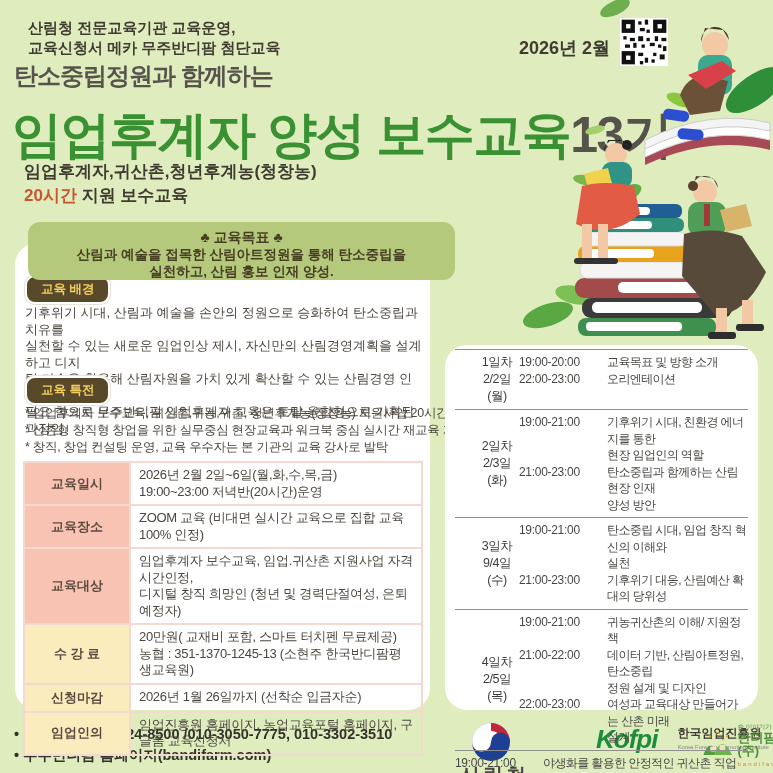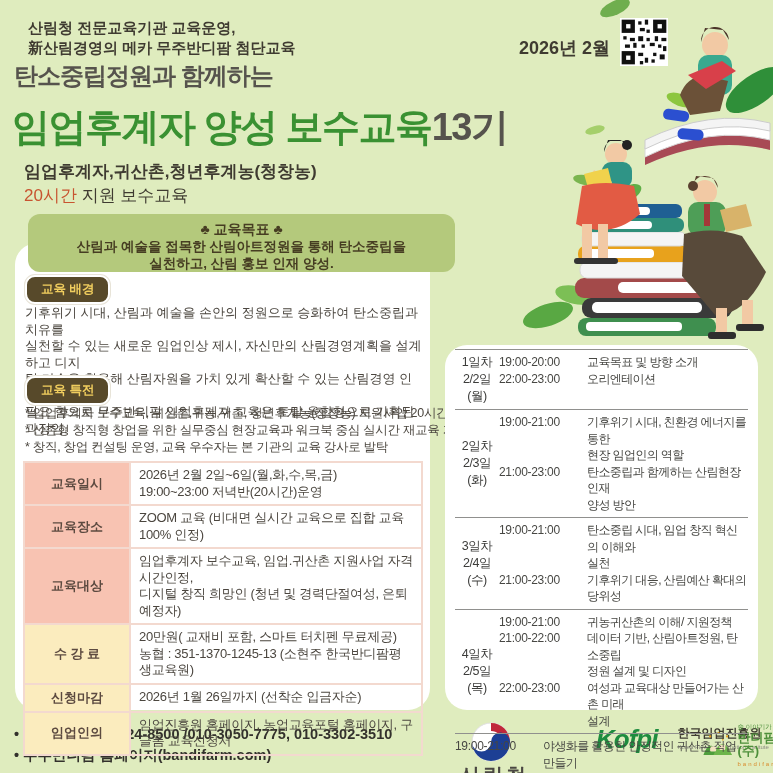--- a/index.html
+++ b/index.html
@@ -8,29 +8,29 @@
 
   
   .org-lines{position:absolute;left:28px;top:18px;font-size:15px;font-weight:bold;
              color:#3f3b31;line-height:20px;white-space:pre-line;}
   .date{position:absolute;left:519px;top:36px;font-size:18px;font-weight:bold;color:#3f3b31;}
   .qr{position:absolute;left:620px;top:18px;width:48px;height:48px;}
 
   
   .title1{position:absolute;left:14px;top:60px;font-size:24px;font-weight:bold;
           color:#56534d;letter-spacing:-1px;}
-  .title2{position:absolute;left:12px;top:102px;font-size:38px;font-weight:bold;letter-spacing:-1.5px;}
+  .title2{position:absolute;left:12px;top:102px;font-size:50px;font-weight:bold;letter-spacing:-1.5px;}
   .title2 .green{color:#3a9132;}
   .title2 .gray{color:#56534d;}
   .subtitle{position:absolute;left:24px;top:160px;font-size:17px;font-weight:bold;color:#3f3b31;}
-  .hours{position:absolute;left:24px;top:184px;font-size:17px;font-weight:normal;color:#3f3b31;}
+  .hours{position:absolute;left:24px;top:184px;font-size:17px;font-weight:bold;color:#3f3b31;}
   .hours .hl{color:#c85430;}
 
   
-  .goal-box{position:absolute;left:28px;top:214px;width:427px;height:58px;background:#b4c97c;
+  .goal-box{position:absolute;left:28px;top:222px;width:427px;height:58px;background:#b4c97c;
             border-radius:12px;color:#463d22;font-weight:bold;font-size:13.5px;text-align:center;
             padding-top:7px;box-sizing:border-box;line-height:17px;z-index:5;}
   .goal-box .gtitle{font-size:14px;}
 
   
   .panel{position:absolute;background:#ffffff;border-radius:22px;}
   .panel-left{left:15px;top:243px;width:415px;height:467px;z-index:2;}
   .panel-right{left:445px;top:345px;width:313px;height:365px;z-index:2;}
 
   .tag-label{display:inline-block;background:#57492a;color:#f0cd5e;font-size:12.5px;font-weight:bold;
@@ -50,21 +50,21 @@
   .info-table th{width:88px;font-weight:bold;color:#5c4a40;text-align:center;font-size:13px;}
   .info-table td{color:#4b463f;white-space:pre-line;line-height:16.5px;letter-spacing:-0.3px;}
   .info-table th.h-pink{background:#f8c3b2;}
   .info-table th.h-yellow{background:#fbecbe;}
 
   
   .schedule{position:absolute;left:10px;top:4px;width:293px;}
   .sched-row{display:flex;border-top:1px solid #90908e;padding:4px 0;}
   .sched-row:last-child{border-bottom:1px solid #90908e;}
   .sched-day{width:44px;flex:0 0 44px;text-align:center;font-size:12.5px;color:#3d3d3b;
-             white-space:pre-line;line-height:17px;align-self:center;letter-spacing:-0.5px;}
+             white-space:pre-line;line-height:17px;align-self:center;letter-spacing:-0.5px;margin-left:20px;}
   .sched-items{flex:1;}
   .sched-item{display:flex;font-size:12px;color:#474743;line-height:16.5px;gap:16px;}
   .sched-time{flex:0 0 72px;letter-spacing:-0.3px;}
   .sched-text{flex:1;white-space:pre-line;letter-spacing:-0.6px;}
 
   
   .footer{position:absolute;left:0;top:712px;width:773px;height:61px;}
   .footer-bullets{position:absolute;left:14px;top:12px;font-size:14.5px;font-weight:bold;
                   color:#33312c;line-height:21px;}
   .footer-bullets div::before{content:"\2022  ";}
@@ -147,21 +147,21 @@
     <rect x="184" y="64" width="6" height="22" fill="#a33838"></rect>
     <path d="M200 70 l26 -6 6 22 -26 6 z" fill="#d8b36a"></path>
     <path d="M164 94 q30 -8 58 2 l24 36 q-20 42 -50 44 l-34 -40 z" fill="#584a3a"></path>
     <rect x="196" y="168" width="11" height="26" fill="#f2c9a4"></rect>
     <rect x="222" y="160" width="11" height="26" fill="#f2c9a4"></rect>
     <rect x="188" y="192" width="28" height="7" rx="3" fill="#2e2e2e"></rect>
     <rect x="216" y="184" width="28" height="7" rx="3" fill="#2e2e2e"></rect>
   </svg>
 
   <div class="org-lines">산림청 전문교육기관 교육운영,
-新산림경영의 메카 무주반디팜 첨단교육</div>
+교육신청서 메카 무주반디팜 첨단교육</div>
   <div class="date">2026년 2월</div>
   <svg class="qr" viewBox="0 0 29 29">
     <rect width="29" height="29" fill="#ffffff"></rect>
     <g fill="#111111">
       <rect x="1" y="1" width="8" height="8"></rect>
         <rect x="20" y="1" width="8" height="8"></rect>
       <rect x="1" y="20" width="8" height="8"></rect>
       <rect x="11" y="2" width="2" height="2"></rect>
         <rect x="15" y="1" width="2" height="3"></rect>
       <rect x="12" y="6" width="3" height="2"></rect>
@@ -277,21 +277,21 @@
             </div>
             <div class="sched-item">
               <span class="sched-time">21:00-23:00</span>
               <span class="sched-text">탄소중립과 함께하는 산림현장 인재
 양성 방안</span>
             </div>
           </div>
         </div>
         <div class="sched-row">
           <div class="sched-day">3일차
-2/4일
+9/4일
 (수)</div>
           <div class="sched-items">
             <div class="sched-item">
               <span class="sched-time">19:00-21:00</span>
               <span class="sched-text">탄소중립 시대, 임업 창직 혁신의 이해와
 실천</span>
             </div>
             <div class="sched-item">
               <span class="sched-time">21:00-23:00</span>
               <span class="sched-text">기후위기 대응, 산림예산 확대의 당위성</span>

